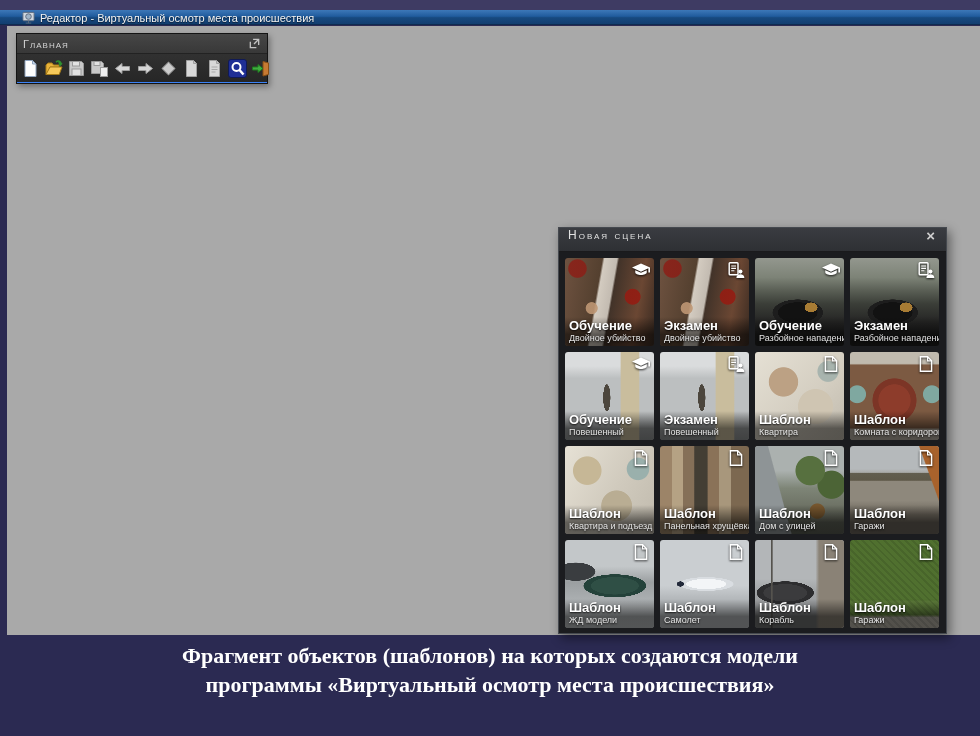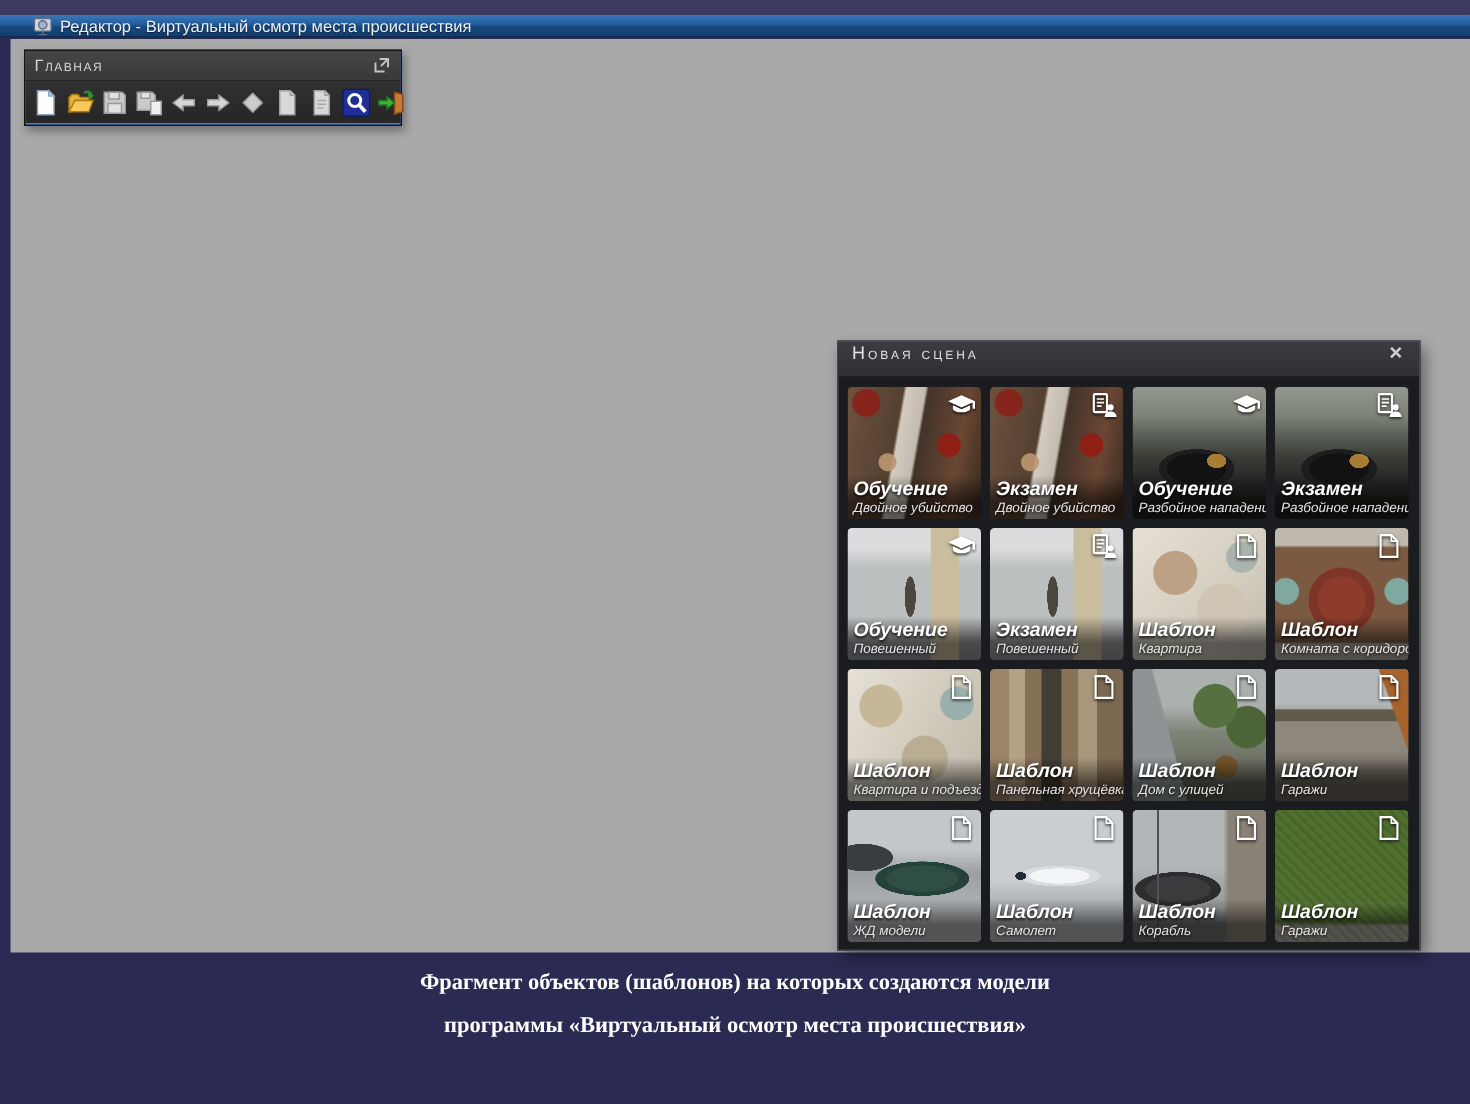--- a/index.html
+++ b/index.html
@@ -62,21 +62,21 @@
   }
   .dialog-title{
     color:#e2e2e2;font-size:12px;font-variant:small-caps;letter-spacing:2px;
   }
   .dialog-close{
     color:#cfcfcf;font-size:15px;font-weight:bold;line-height:15px;cursor:pointer;
     background:transparent;border:none;padding:0 2px;
   }
   .tile-grid{
     display:grid;grid-template-columns:repeat(4,89px);grid-auto-rows:88px;
-    gap:6px;padding:6px;font-style:italic;
+    gap:6px;padding:6px;
   }
   .tile{
     position:relative;border-radius:3px;overflow:hidden;background:#0b0b0c;
     cursor:pointer;box-shadow:inset 0 0 0 1px rgba(255,255,255,.05);
   }
   .thumb{position:absolute;inset:0;}
   .badge{
     position:absolute;top:3px;right:3px;width:20px;height:17px;display:flex;
     align-items:center;justify-content:center;
     filter:drop-shadow(0 1px 1px rgba(0,0,0,.8));
@@ -150,21 +150,21 @@
     radial-gradient(ellipse 42% 17% at 34% 60%,#3b3b3d 0 58%,#2d2d2f 59% 76%,transparent 77%),
     linear-gradient(90deg,transparent 0 68%,#8a8276 72% 100%),
     linear-gradient(180deg,#b3b6b8 0 44%,#9ea1a3 60% 74%,#6e7071 86% 100%);}
   .th-lawn{background:
     repeating-linear-gradient(45deg,rgba(0,0,0,.10) 0 2px,transparent 2px 5px),
     linear-gradient(180deg,#50702f 0 68%,#5e7d3b 70% 85%,#b8b3a7 88% 100%);}
   
   .caption{
     position:absolute;left:0;top:641px;width:980px;text-align:center;
     color:#ffffff;font-family:"Liberation Serif", serif;font-weight:bold;
-    font-size:15px;line-height:29px;
+    font-size:22px;line-height:29px;
   }
 </style>
 </head>
 <body>
 
 <div class="top-strip"></div>
 
 <div class="titlebar">
   <span class="app-icon">
     <svg viewBox="0 0 14 14">

